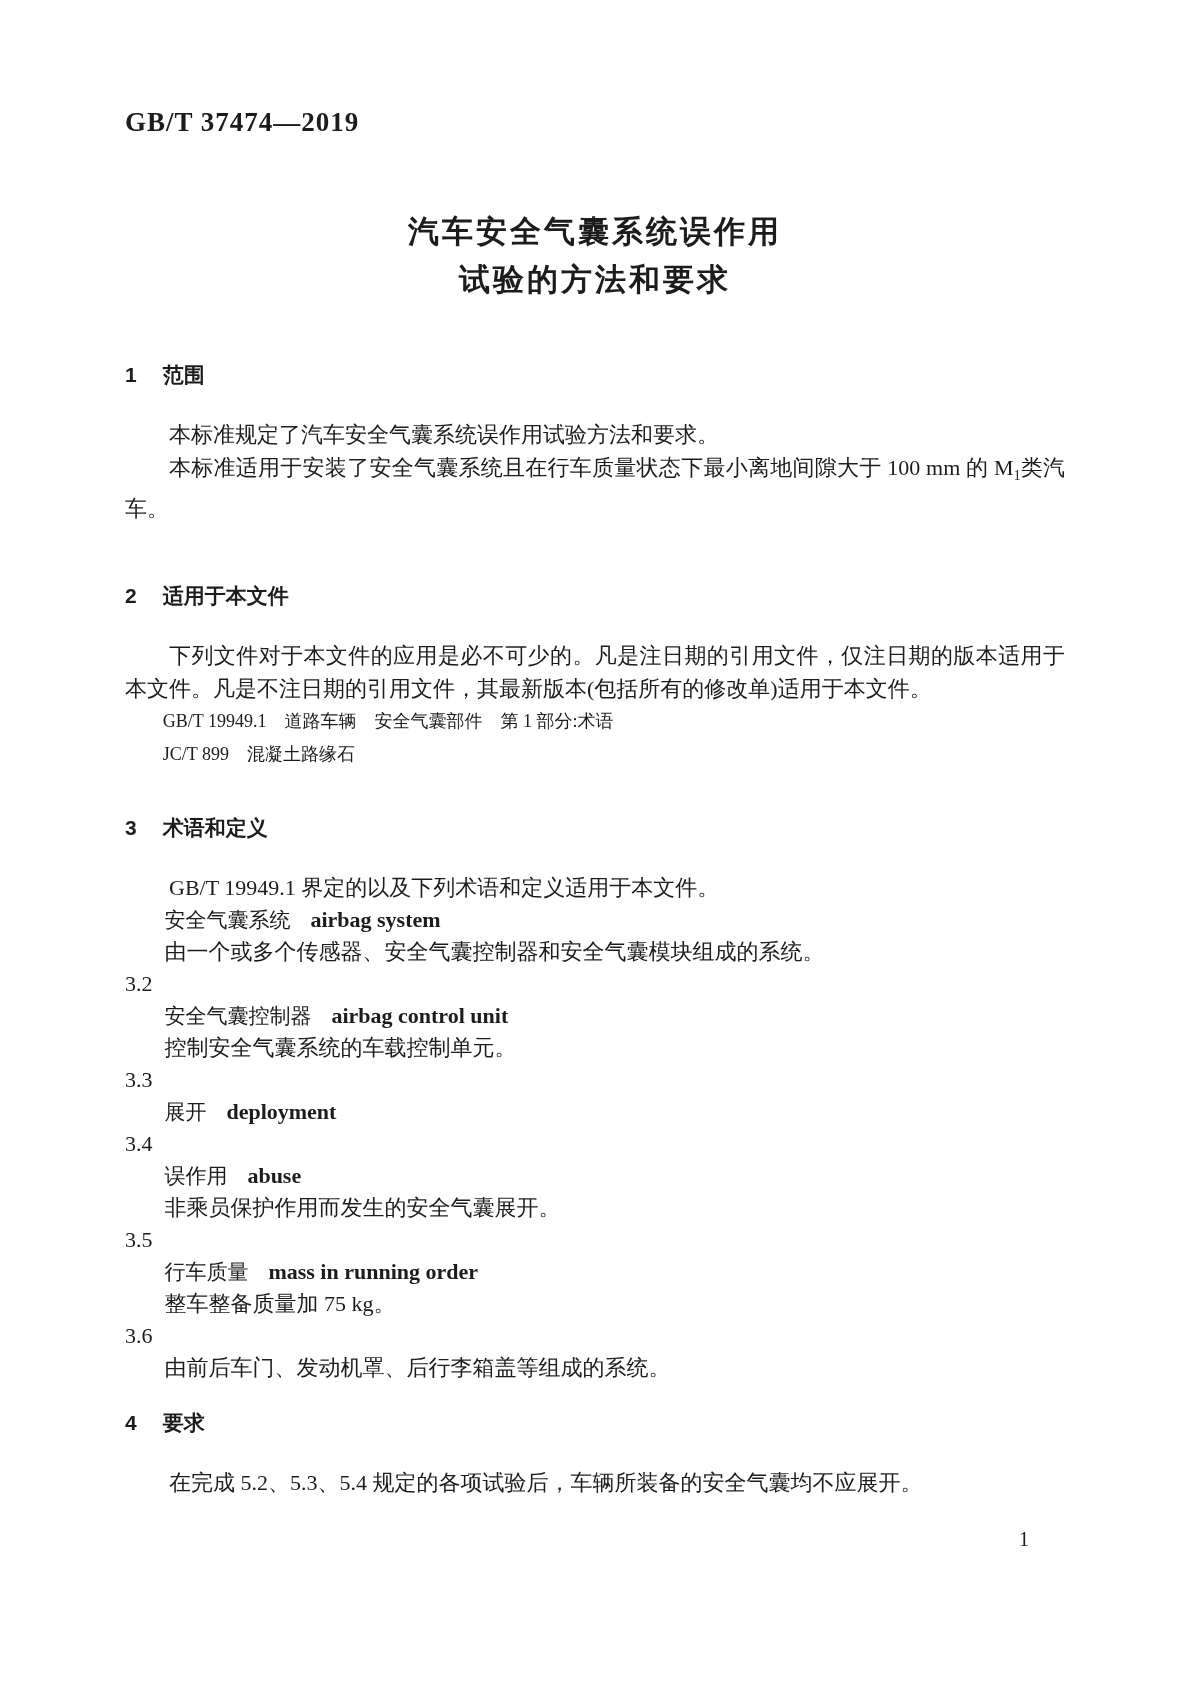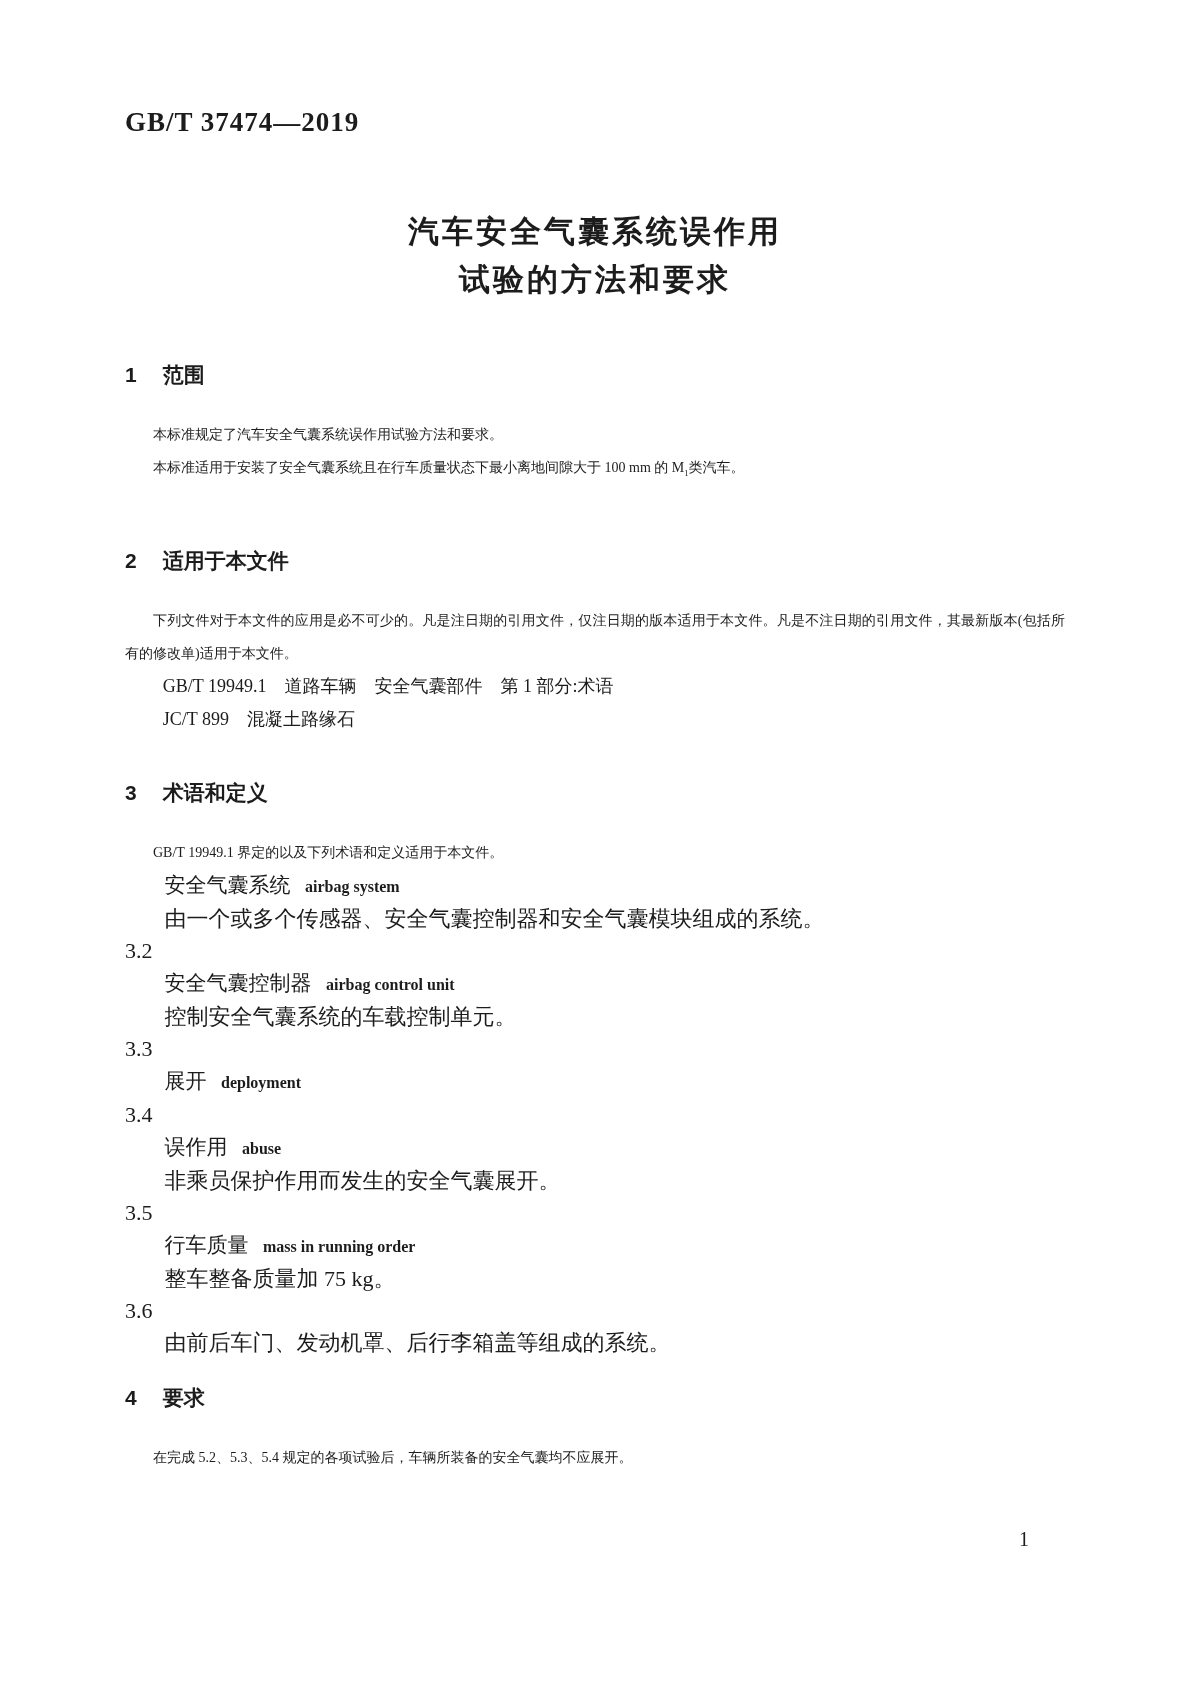--- a/index.html
+++ b/index.html
@@ -38,21 +38,21 @@
     font-weight: bold;
     font-size: 21px;
     line-height: 30px;
   }
   .sec-heading .sec-no { margin-right: 26px; }
   .mt-56 { margin-top: 56px; }
   .mt-42 { margin-top: 42px; }
   .mt-24 { margin-top: 24px; }
   p.body-p {
     margin: 0;
-    font-size: 14px;
+    font-size: 22px;
     line-height: 33px;
     text-indent: 2em;
     text-align: justify;
   }
   .p-block { margin-top: 28px; }
   .ref-line {
     margin: 0;
     font-size: 18px;
     line-height: 33px;
     padding-left: 2.1em;
@@ -68,21 +68,21 @@
     padding-left: 1.8em;
     line-height: 32px;
   }
   .term-zh {
     font-family: "Liberation Sans", "DejaVu Sans", sans-serif;
     font-weight: normal;
     font-size: 21px;
   }
   .term-en {
     font-weight: bold;
-    font-size: 16px;
+    font-size: 22px;
     margin-left: 0.9em;
   }
   .term-def {
     margin: 0;
     padding-left: 1.8em;
     font-size: 22px;
     line-height: 32px;
   }
   .page-number {
     position: absolute;

